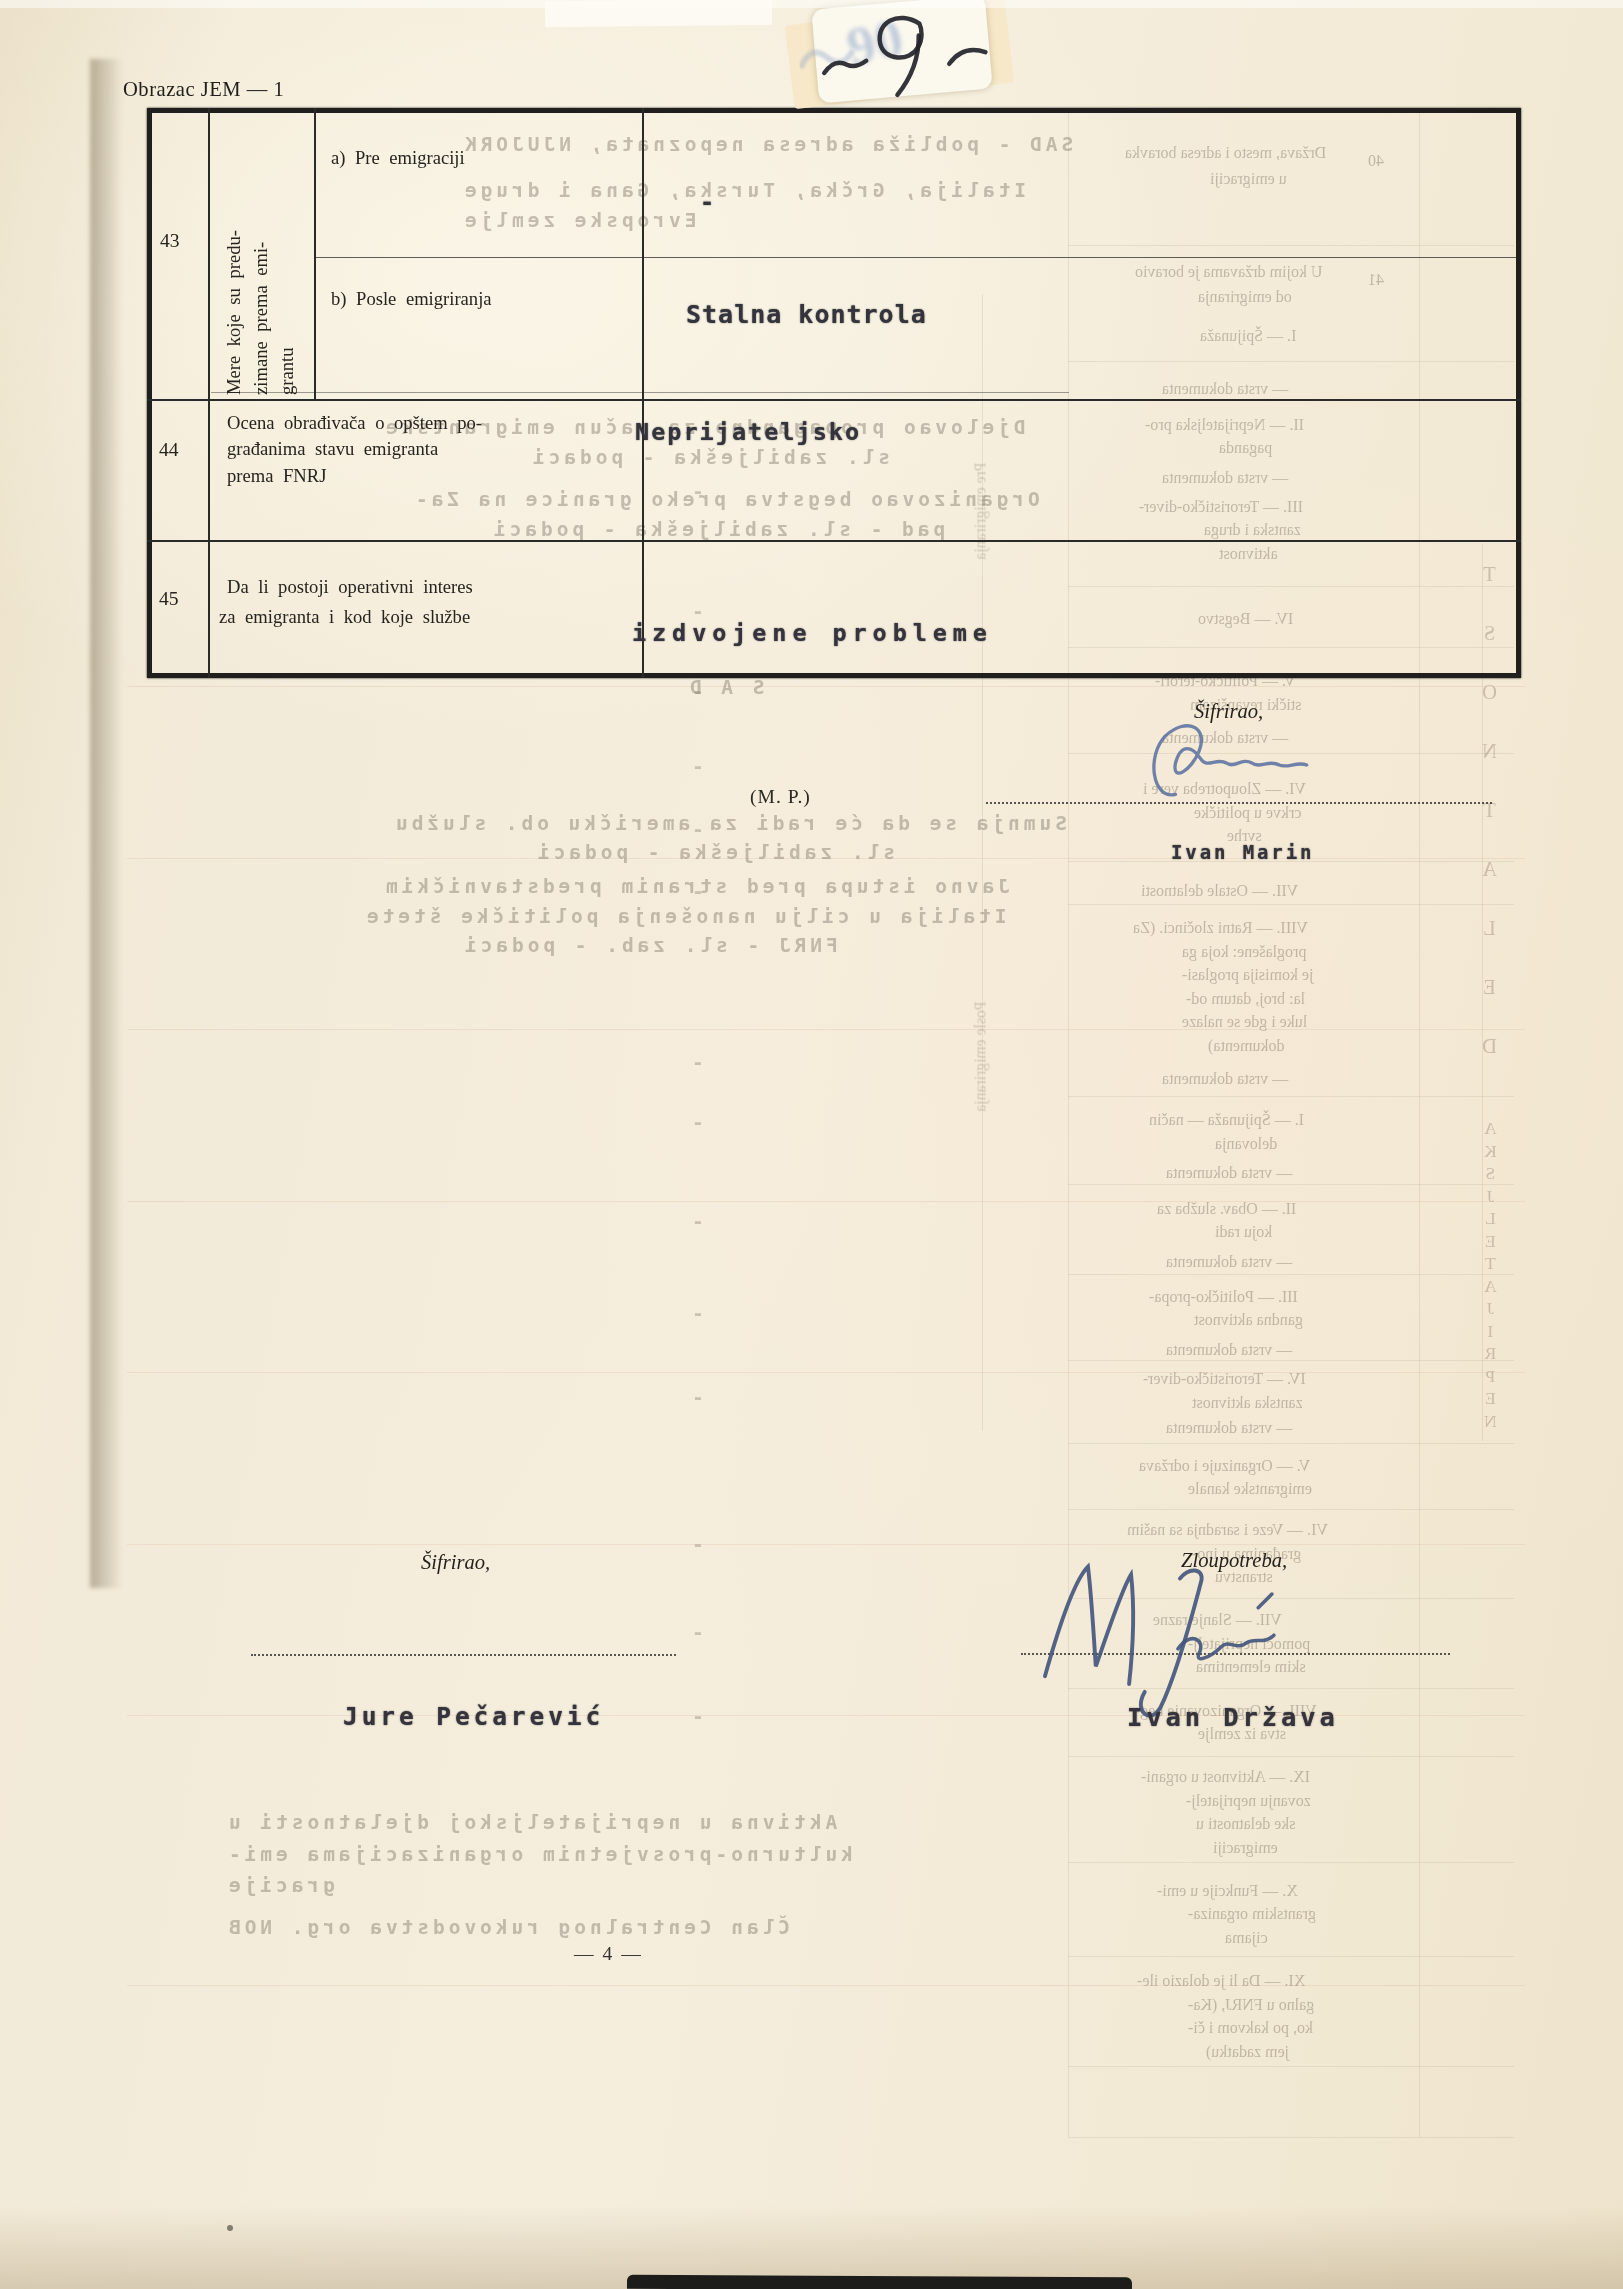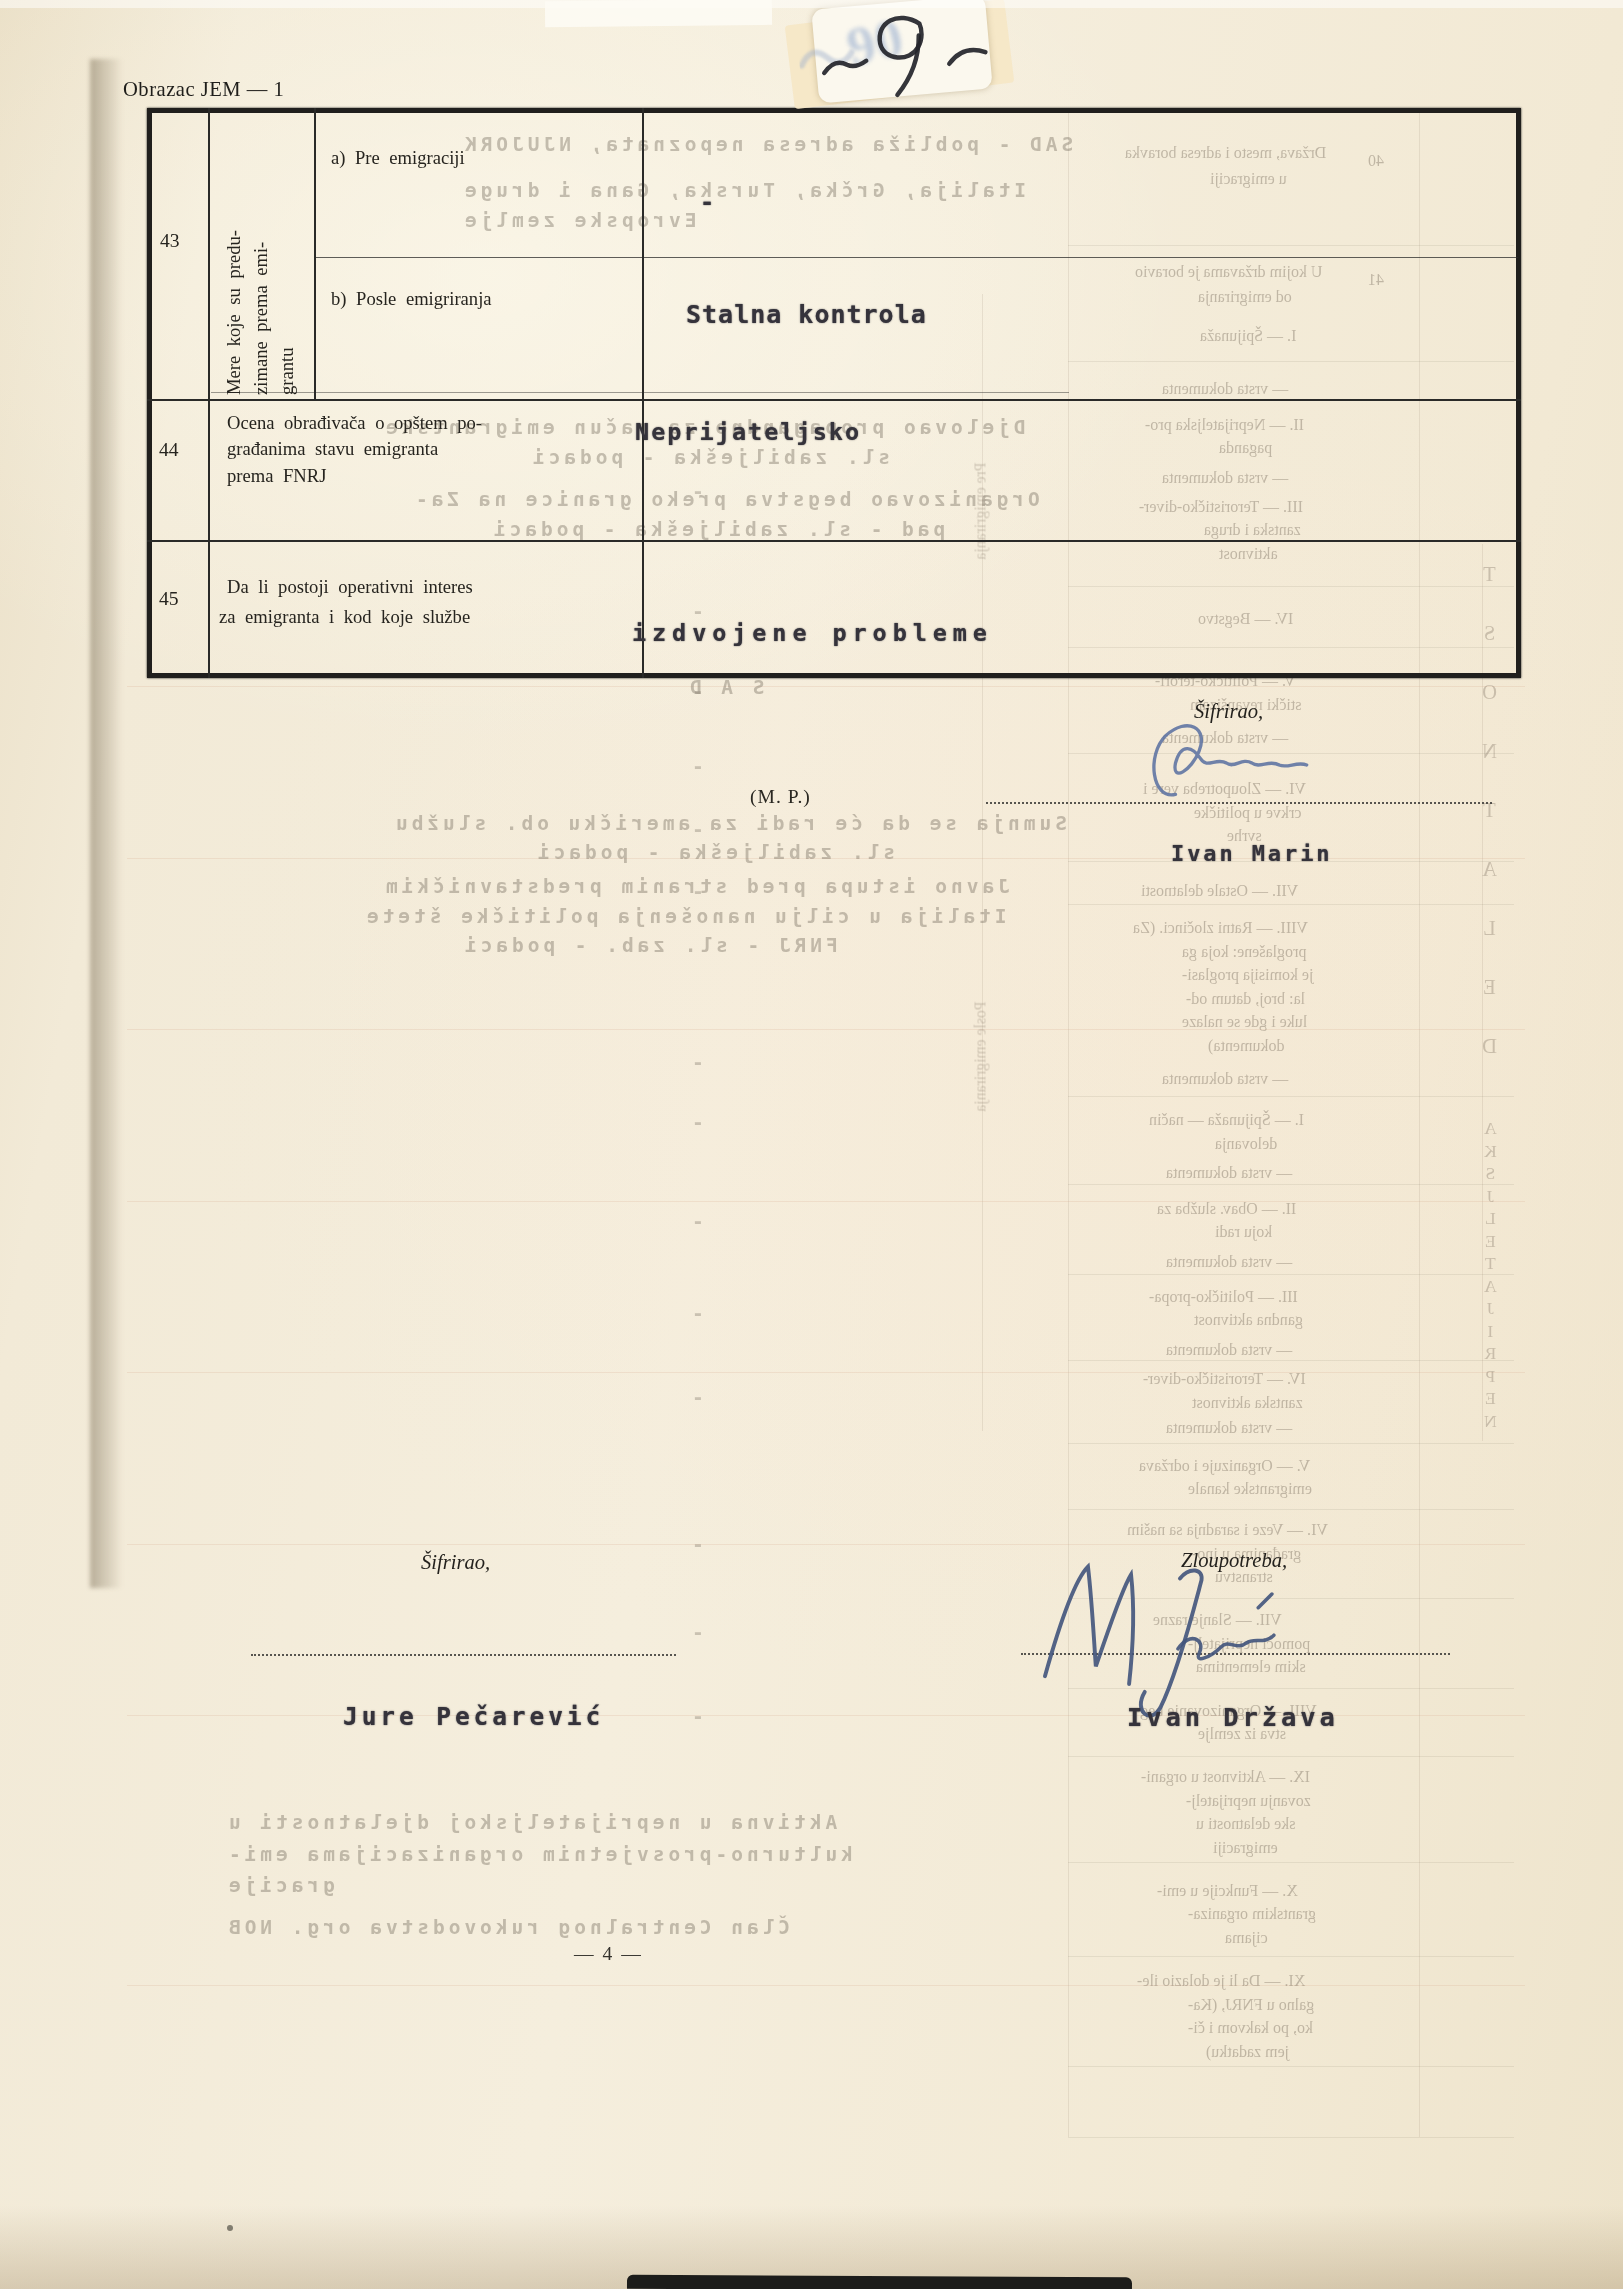--- a/index.html
+++ b/index.html
@@ -220,21 +220,21 @@
   <div class="abs q" style="left:227px;top:574px">Da li postoji operativni interes</div>
   <div class="abs q" style="left:219px;top:604px">za emigranta i kod koje službe</div>
   <div class="abs typed" style="left:632px;top:619px;letter-spacing:5.9px">izdvojene probleme</div>
 
   <div class="abs" style="left:750px;top:786px;font:19.6px 'Liberation Serif',serif;color:#2a2822;letter-spacing:1px">(M. P.)</div>
   <div class="abs it" style="left:1194px;top:700px">Šifrirao,</div>
   <svg class="abs" style="left:1142px;top:718px" width="206" height="93" viewBox="0 0 210 95">
     <path d="M34,78 C10,84 4,38 24,18 C46,-2 68,10 58,34 C50,54 30,66 34,46 C40,24 52,30 60,42 C66,52 76,40 86,46 C94,52 102,40 112,46 C120,52 130,42 140,48 C148,52 158,44 168,48" fill="none" stroke="#5c72a2" stroke-width="3.4" stroke-linecap="round" opacity=".88"></path>
   </svg>
   <div class="dotted" style="left:986px;top:802px;width:506px"></div>
-  <div class="abs typed" style="left:1171px;top:841px;font-size:22px;letter-spacing:2.9px">Ivan Marin</div>
+  <div class="abs typed" style="left:1171px;top:841px;font-size:19px;letter-spacing:2.9px">Ivan Marin</div>
 
   <div class="abs it" style="left:421px;top:1551px">Šifrirao,</div>
   <div class="dotted" style="left:251px;top:1654px;width:425px"></div>
   <div class="abs typed" style="left:343px;top:1702px;font-size:24.5px;letter-spacing:3.9px">Jure Pečarević</div>
 
   <div class="abs it" style="left:1181px;top:1549px">Zloupotreba,</div>
   <div class="dotted" style="left:1021px;top:1653px;width:429px"></div>
   <svg class="abs" style="left:1031px;top:1551px" width="294" height="181" viewBox="0 0 300 185">
     <path d="M14,128 C28,78 44,30 58,16 C62,50 64,90 66,118 C78,84 92,40 102,24 C106,60 104,100 100,136" fill="none" stroke="#41547c" stroke-width="4" stroke-linecap="round" opacity=".9"></path>
     <path d="M152,28 C162,16 176,18 174,30 C168,52 150,124 132,160 C122,178 104,164 116,144" fill="none" stroke="#41547c" stroke-width="4" stroke-linecap="round" opacity=".9"></path>

